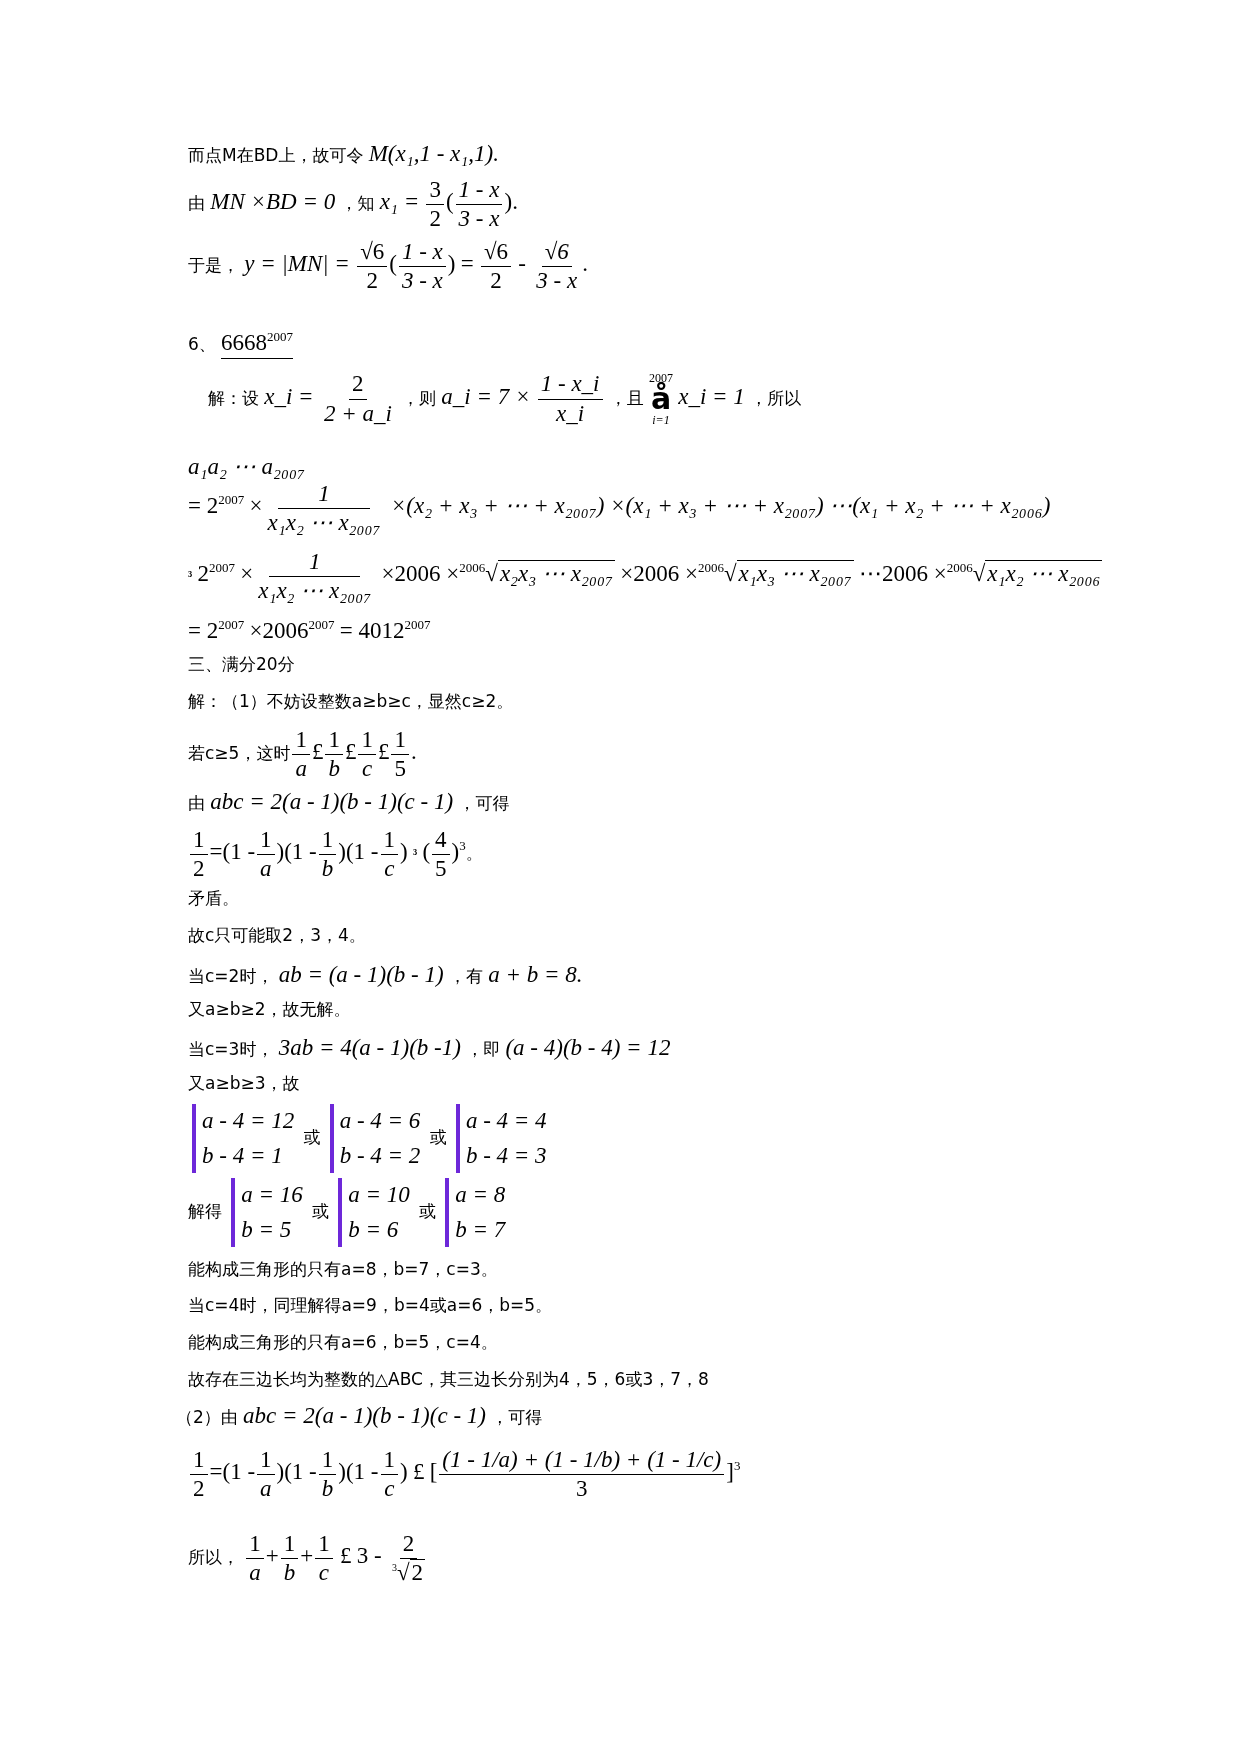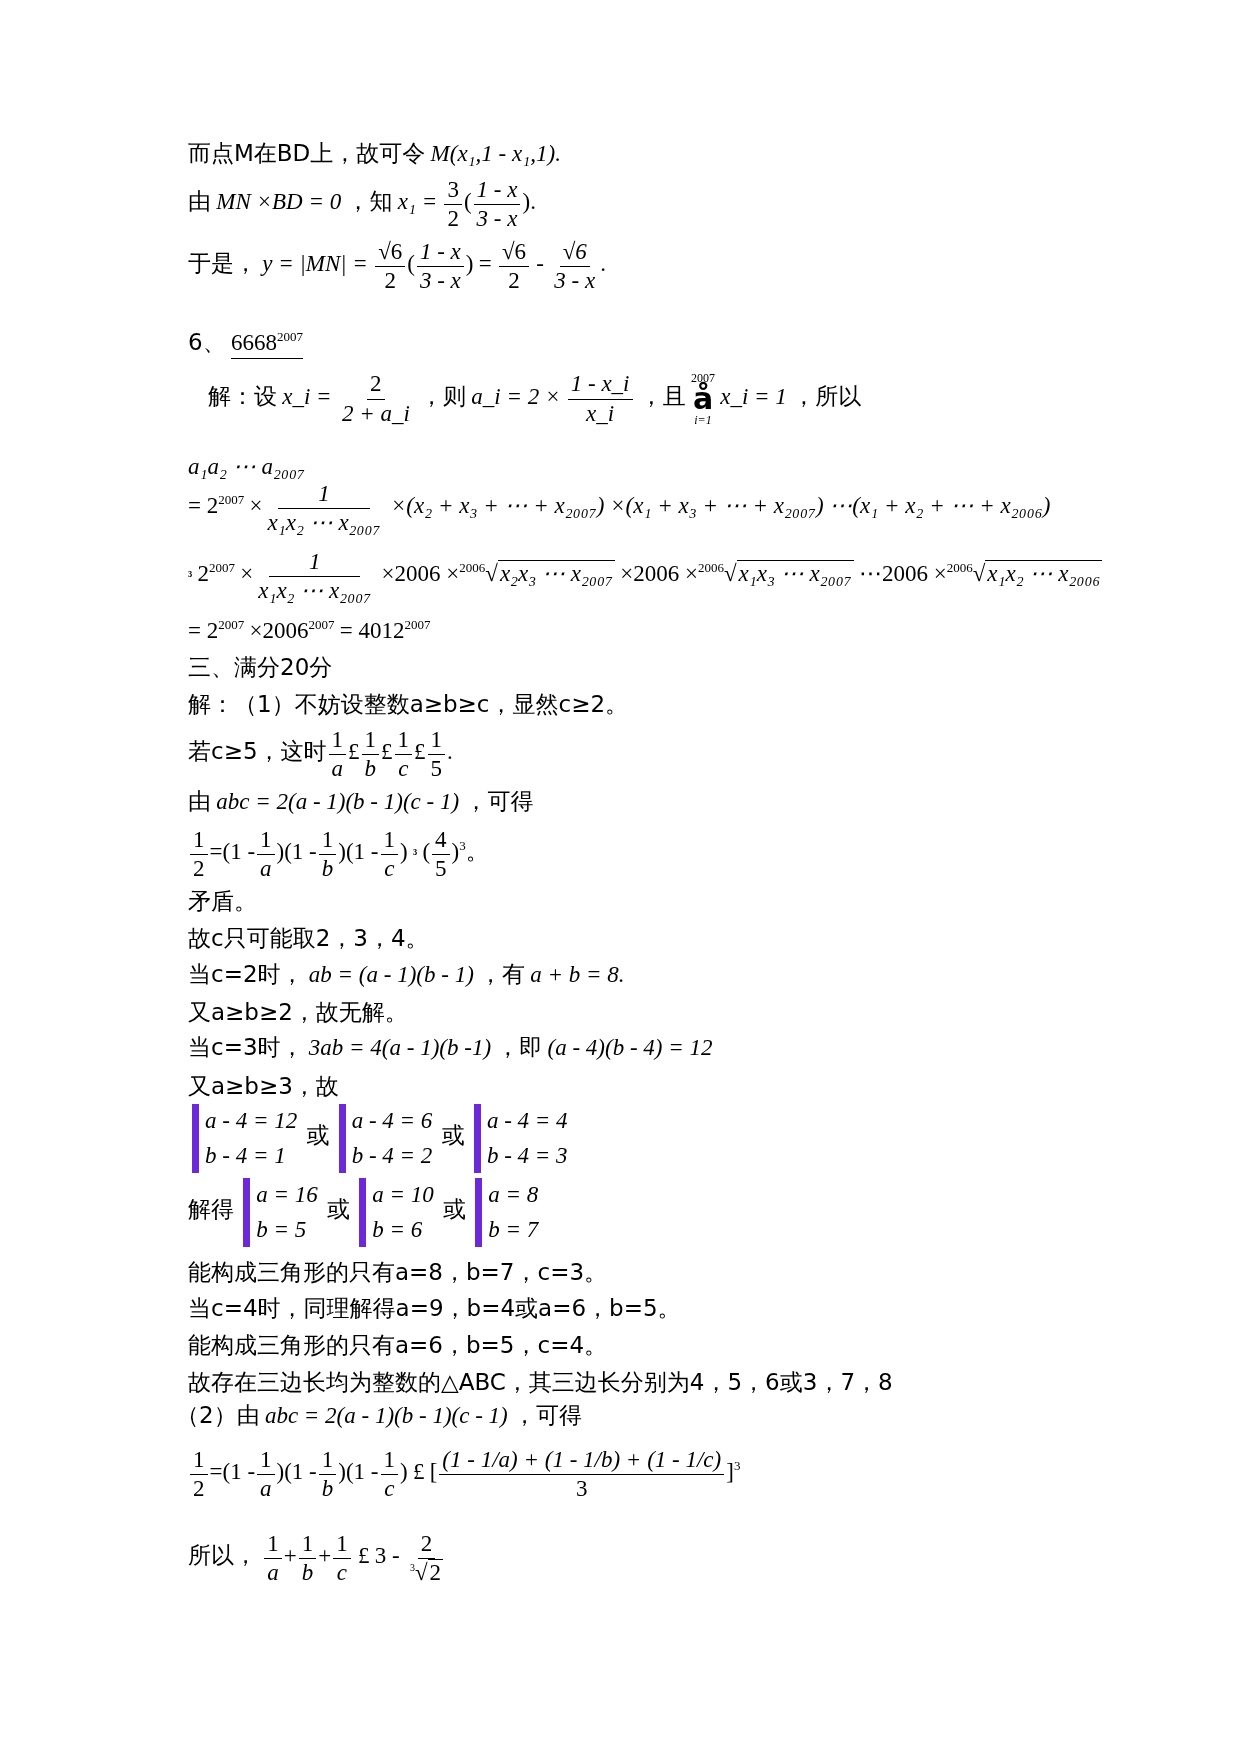--- a/index.html
+++ b/index.html
@@ -1,28 +1,28 @@
 <!DOCTYPE html>
 <html><head>
 <meta charset="utf-8">
 <style>
   html, body { margin: 0; padding: 0; background: #ffffff; }
   body { width: 1241px; height: 1754px; position: relative; overflow: hidden;
          font-family: "Liberation Serif", serif; color: #000; }
   .line { position: absolute; left: 188px; white-space: nowrap; font-size: 21px; line-height: 1; }
-  .cn { font-family: "DejaVu Sans", sans-serif; font-size: 23px; }
+  .cn { font-family: "DejaVu Sans", sans-serif; font-size: 17px; }
   .m { font-family: "Liberation Serif", serif; font-size: 23px; }
   .i { font-style: italic; }
   sup { font-size: 13px; vertical-align: 9px; }
   .frac { display: inline-flex; flex-direction: column; align-items: center; vertical-align: middle; margin: 0 2px; }
   .frac .num { border-bottom: 1.5px solid #000; padding: 0 3px 2px; line-height: 1.05; }
   .frac .den { padding: 2px 3px 0; line-height: 1.05; }
   .sqrt { border-top: 1.5px solid #000; padding: 0 2px; }
   .u { border-bottom: 1.5px solid #000; padding-bottom: 3px; }
-  .sys { display: inline-flex; flex-direction: column; vertical-align: middle; border-left: 7px solid #6d28d9; padding-left: 6px; margin: 0 4px; line-height: 1.5; }
+  .sys { display: inline-flex; flex-direction: column; vertical-align: middle; border-left: 4px solid #6d28d9; padding-left: 6px; margin: 0 4px; line-height: 1.5; }
   .big { font-family: "DejaVu Sans", sans-serif; font-size: 30px; font-weight: bold; }
   .sumop { display: inline-flex; flex-direction: column; align-items: center; vertical-align: middle; line-height: 1; }
   .sumop .lim { font-size: 12px; }
 </style>
 </head>
 <body>
 
 <div class="line" style="top:142px;">
   <span class="cn">而点M在BD上，故可令</span>
   <span class="m i">M(x₁,1 - x₁,1).</span>
@@ -70,21 +70,21 @@
 </div>
 
 <div class="line" style="top:372px; left:208px;">
   <span class="cn">解：设</span>
   <span class="m i">x_i =</span>
   <span class="frac m">
       <span class="num">2</span>
       <span class="den i">2 + a_i</span>
     </span>
   <span class="cn">，则</span>
-  <span class="m i">a_i = 2 ×</span>
+  <span class="m i">a_i = 7 ×</span>
   <span class="frac m i">
       <span class="num">1 - x_i</span>
       <span class="den">x_i</span>
     </span>
   <span class="cn">，且</span>
   <span class="sumop">
       <span class="lim">2007</span>
       <span class="big">å</span>
       <span class="lim i">i=1</span>
     </span>

